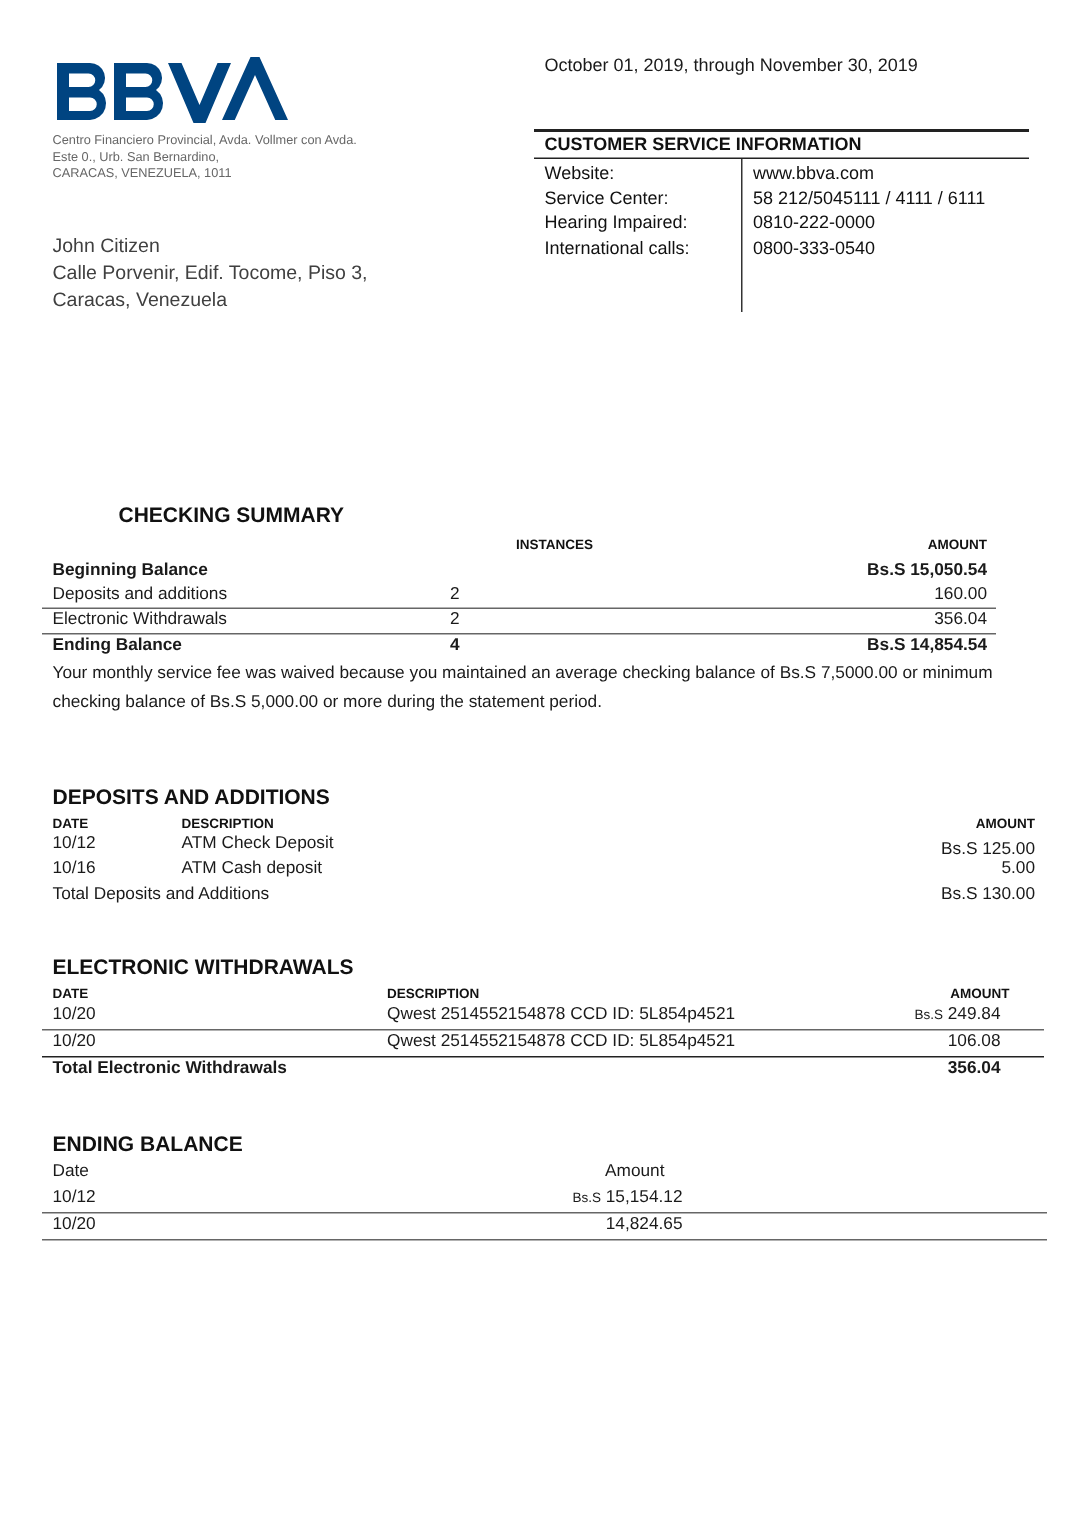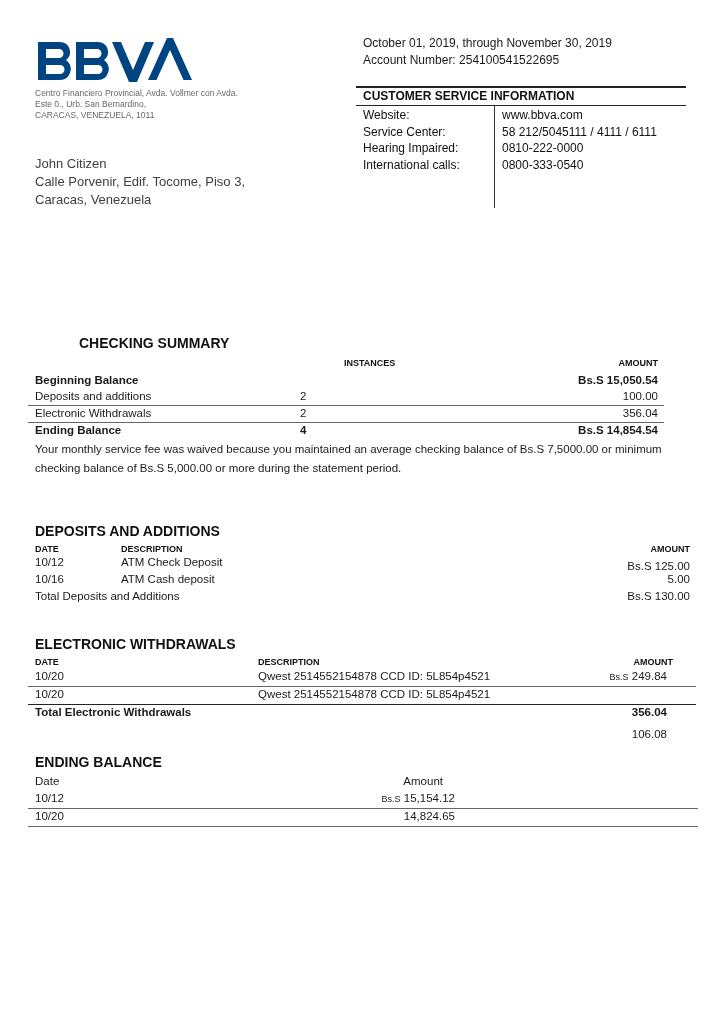--- a/index.html
+++ b/index.html
@@ -51,21 +51,20 @@
 </div>
 
 <div class="abs cust-addr">
   <div>John Citizen</div>
   <div>Calle Porvenir, Edif. Tocome, Piso 3,</div>
   <div>Caracas, Venezuela</div>
 </div>
 
 <div class="abs period">
   <div>October 01, 2019,  through November 30, 2019</div>
-  <div>Account Number: 254100541522695</div>
 </div>
 
 <div class="abs csi-top"></div>
 <div class="abs csi-title">CUSTOMER SERVICE INFORMATION</div>
 <div class="abs csi-line"></div>
 <div class="abs csi-vline"></div>
 <div class="abs csi-labels">
   <div>Website:</div>
   <div>Service Center:</div>
   <div>Hearing Impaired:</div>
@@ -80,21 +79,21 @@
 
 <div class="abs sec-title" style="left:35px; top:335px;margin-left:44px;">CHECKING SUMMARY</div>
 <div class="abs colhdr" style="left:300px; top:358px;padding-left:44px;">INSTANCES</div>
 <div class="abs colhdr right" style="left:560px; width:98px; top:358px;">AMOUNT</div>
 
 <div class="abs row bold" style="left:35px; top:374px;">Beginning Balance</div>
 <div class="abs row bold right" style="left:500px; width:158px; top:374px;">Bs.S 15,050.54</div>
 
 <div class="abs row" style="left:35px; top:390px;">Deposits and additions</div>
 <div class="abs row" style="left:300px; top:390px;">2</div>
-<div class="abs row right" style="left:500px; width:158px; top:390px;">100.00</div>
+<div class="abs row right" style="left:500px; width:158px; top:390px;">160.00</div>
 <div class="abs hr" style="left:28px; top:405px; width:636px;"></div>
 
 <div class="abs row" style="left:35px; top:407px;">Electronic Withdrawals</div>
 <div class="abs row" style="left:300px; top:407px;">2</div>
 <div class="abs row right" style="left:500px; width:158px; top:407px;">356.04</div>
 <div class="abs hr" style="left:28px; top:422px; width:636px;"></div>
 
 <div class="abs row bold" style="left:35px; top:424px;">Ending Balance</div>
 <div class="abs row bold" style="left:300px; top:424px;">4</div>
 <div class="abs row bold right" style="left:500px; width:158px; top:424px;">Bs.S 14,854.54</div>
@@ -122,21 +121,21 @@
 <div class="abs colhdr" style="left:258px; top:657px;">DESCRIPTION</div>
 <div class="abs colhdr right" style="left:573px; width:100px; top:657px;">AMOUNT</div>
 
 <div class="abs row" style="left:35px; top:670px;">10/20</div>
 <div class="abs row" style="left:258px; top:670px;">Qwest 2514552154878 CCD ID: 5L854p4521</div>
 <div class="abs row right" style="left:553px; width:114px; top:670px;"><span class="small">Bs.S</span> <span>249.84</span></div>
 <div class="abs hr" style="left:28px; top:686px; width:668px;"></div>
 
 <div class="abs row" style="left:35px; top:688px;">10/20</div>
 <div class="abs row" style="left:258px; top:688px;">Qwest 2514552154878 CCD ID: 5L854p4521</div>
-<div class="abs row right" style="left:553px; width:114px; top:728px;"><span class="small"></span> <span>106.08</span></div>
+<div class="abs row right" style="left:553px; width:114px; top:688px;"><span class="small"></span> <span>106.08</span></div>
 <div class="abs hr-dark" style="left:28px; top:704px; width:668px;"></div>
 
 <div class="abs row bold" style="left:35px; top:706px;">Total Electronic Withdrawals</div>
 <div class="abs row bold right" style="left:553px; width:114px; top:706px;">356.04</div>
 
 <div class="abs sec-title" style="left:35px; top:754px;">ENDING BALANCE</div>
 <div class="abs row" style="left:35px; top:775px;">Date</div>
 <div class="abs row right" style="left:340px; width:103px; top:775px;">Amount</div>
 
 <div class="abs row" style="left:35px; top:792px;">10/12</div>

